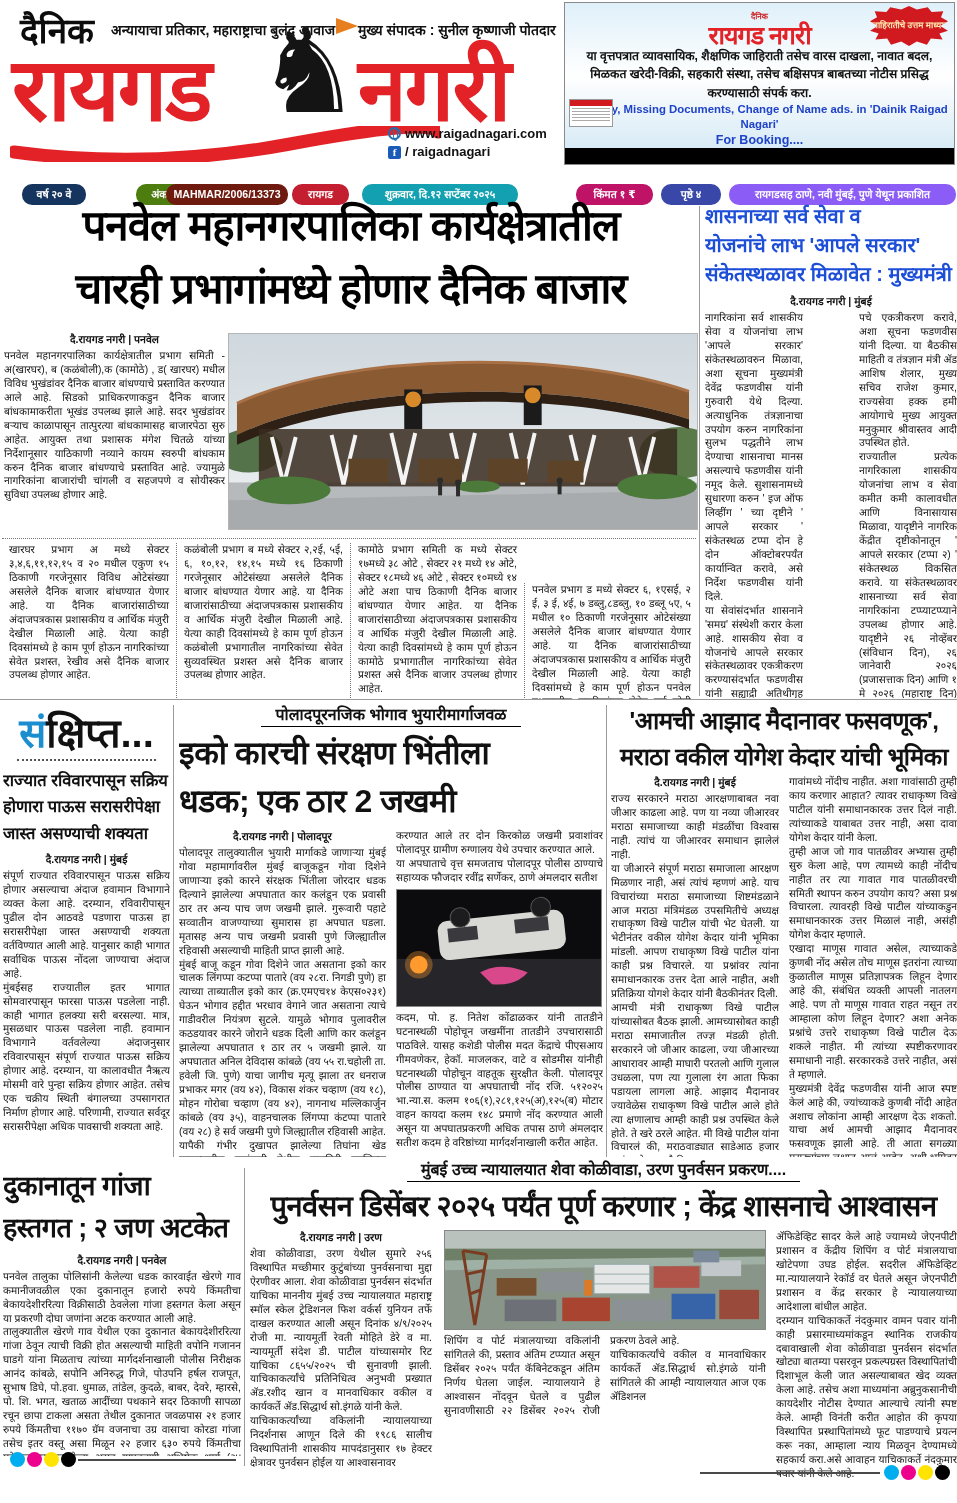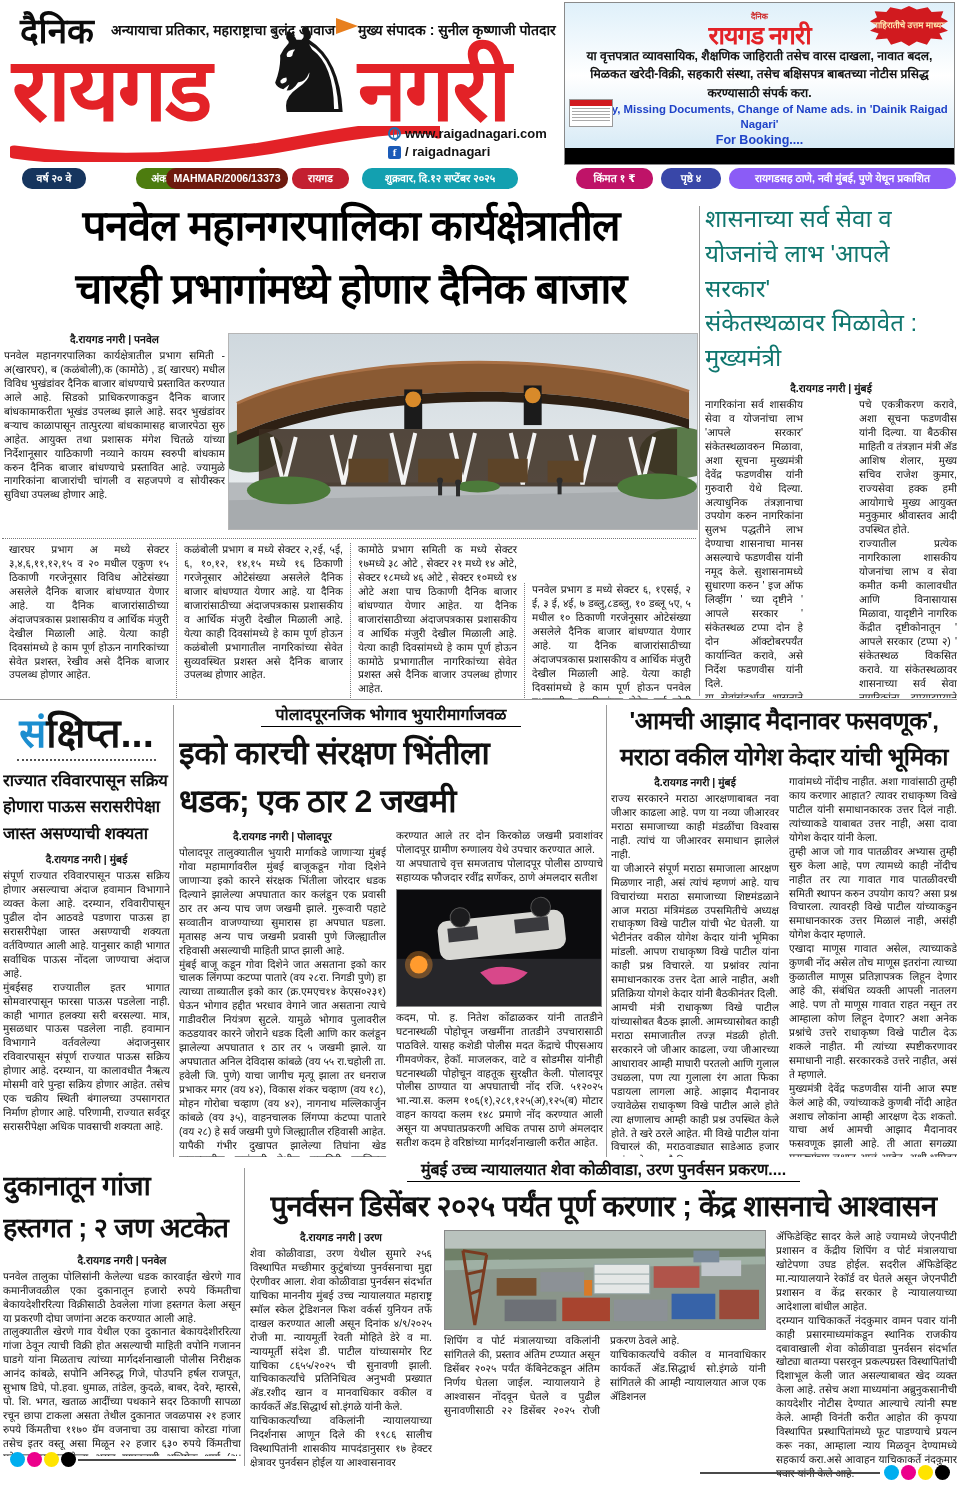--- a/index.html
+++ b/index.html
@@ -48,21 +48,21 @@
   .ad-callbar { background:#000; height:17px; display:flex; align-items:center; justify-content:center; gap:5px; }
   .news-thumb { position:absolute; left:4px; top:96px; width:44px; height:28px; background:#fff;
     border:1px solid #999; }
   .news-thumb i { display:block; height:6px; background:#d11a1f; }
   .news-thumb:after { content:""; display:block; margin:2px; height:14px;
     background:repeating-linear-gradient(180deg,#aaa 0 1px,#fff 1px 3px); }
 
   
   .lead-headline { font-size:42px; font-weight:800; line-height:1.5; text-align:center;
     letter-spacing:-1px; color:#000; }
-  .cm-headline { font-size:24px; font-weight:400; line-height:1.45; color:#0f766e; }
+  .cm-headline { font-size:20px; font-weight:700; line-height:1.45; color:#1d4ed8; }
   .kicker { font-size:16px; font-weight:800; text-align:center; }
   .kicker span { display:inline-block; border-bottom:1.5px solid #000; padding:0 14px 1px; }
   .eco-headline { font-size:32px; font-weight:800; line-height:1.5; letter-spacing:-.5px; }
   .maratha-headline { font-size:24px; font-weight:800; line-height:1.5; text-align:center; letter-spacing:-.5px; }
   .ganja-headline { font-size:27px; font-weight:800; line-height:1.55; letter-spacing:-.5px; }
   .rehab-headline { font-size:29px; font-weight:800; text-align:center; letter-spacing:-.5px; }
   .sank-title { font-size:40px; font-weight:800; text-align:center; }
   .sank-title .blue { color:#1b8ed0; }
   .sank-sub { font-size:16.5px; font-weight:800; line-height:1.6; }
 
@@ -114,21 +114,21 @@
     
     
     
   </div>
   <div class="news-thumb">
       <i></i>
     </div>
 
 </div>
 
-<div class="abs" style="left:0;top:168px;width:819px;height:22px;">
+<div class="abs" style="left:0;top:184px;width:819px;height:22px;">
   <span class="badge" style="left: 22px; width: 64px; background-color: rgb(22, 53, 94);">वर्ष २० वे</span>
   <span class="badge" style="left: 92px; width: 66px; background-color: #4d7c0f; margin-left: 44px;">अंक १७३</span>
   <span class="badge" style="left: 166px; width: 122px; background-color: rgb(110, 26, 14);">MAHMAR/2006/13373</span>
   <span class="badge" style="left: 292px; width: 57px; background-color: rgb(195, 31, 48);">रायगड</span>
   <span class="badge" style="left: 362px; width: 156px; background-color: rgb(19, 160, 176);">शुक्रवार, दि.१२ सप्टेंबर २०२५</span>
   <span class="badge" style="left: 576px; width: 77px; background-color: rgb(191, 19, 104);">किंमत १ ₹</span>
   <span class="badge" style="left: 661px; width: 60px; background-color: rgb(57, 71, 168);">पृष्ठे ४</span>
   <span class="badge" style="left: 729px; width: 227px; background-color: #8b5cf6;">रायगडसह ठाणे, नवी मुंबई, पुणे येथून प्रकाशित</span>
 </div>
 

